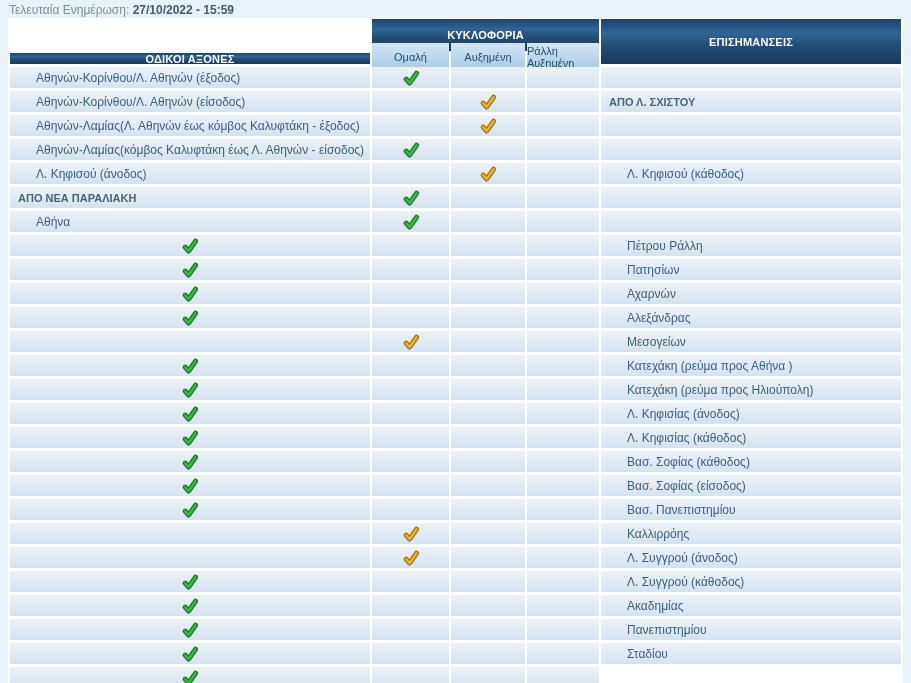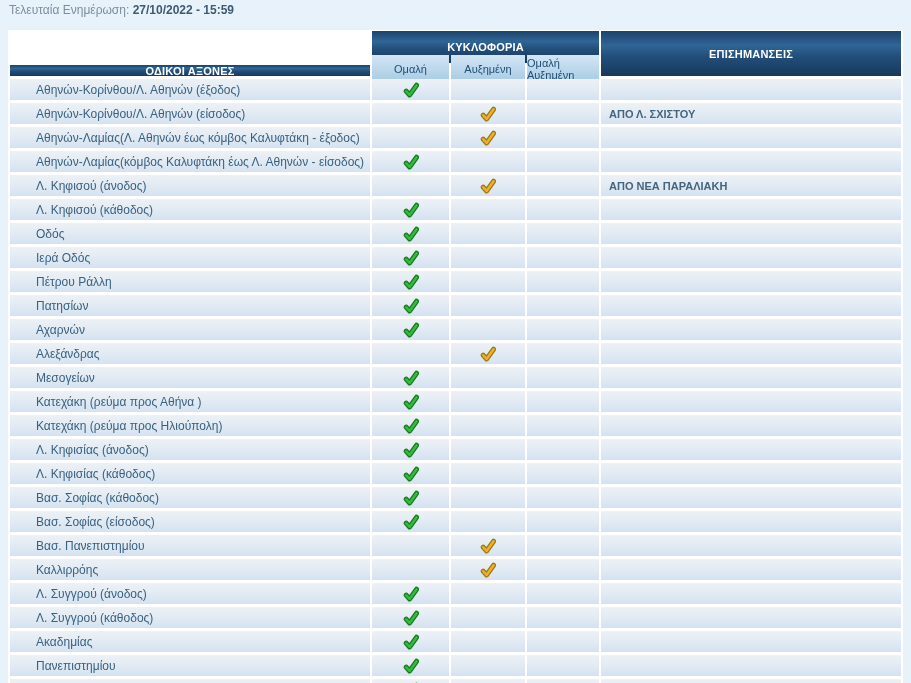--- a/index.html
+++ b/index.html
@@ -3,21 +3,21 @@
 <meta charset="utf-8">
 <style>
   html, body {
     margin: 0; padding: 0;
     width: 911px; height: 683px;
     overflow: hidden;
     background: #e8f2fb;
     font-family: "Liberation Sans", "DejaVu Sans", sans-serif;
   }
   .last-update {
-    padding: 3px 0 12px 9px;
+    padding: 3px 0 0 9px;
     font-size: 12px;
     color: #7b8da1;
     height: 15px;
     line-height: 14px;
   }
   .last-update b { color: #3f5a73; }
   .traffic-grid {
     margin: 0 8px;
     display: grid;
     grid-template-columns: 360px 77px 74px 72px 1fr;
@@ -83,21 +83,21 @@
   <span>Τελευταία Ενημέρωση:</span>
   <b>27/10/2022 - 15:59</b>
 </div>
 
 <div class="traffic-grid">
   <div class="hdr hdr-roads">ΟΔΙΚΟΙ ΑΞΟΝΕΣ</div>
   <div class="hdr hdr-traffic">ΚΥΚΛΟΦΟΡΙΑ</div>
   <div class="hdr hdr-notes">ΕΠΙΣΗΜΑΝΣΕΙΣ</div>
   <div class="subhdr">Ομαλή</div>
   <div class="subhdr">Αυξημένη</div>
-  <div class="subhdr">Ομαλή Αυξημένη</div>
+  <div class="subhdr">Ράλλη Αυξημένη</div>
 
 <div class="cell road">Αθηνών-Κορίνθου/Λ. Αθηνών (έξοδος)</div>
     <div class="cell traffic">
       <svg class="check-icon check-normal" width="16" height="16" viewBox="0 0 16 16">
     <path class="under" d="M3.2 9.2 L6.6 13 L13.6 3.2"></path>
     <path class="over" d="M3.2 9.2 L6.6 13 L13.6 3.2"></path>
   </svg>
     </div>
     <div class="cell traffic"></div>
     <div class="cell traffic"></div>
@@ -134,42 +134,41 @@
     <div class="cell note"></div>
     <div class="cell road">Λ. Κηφισού (άνοδος)</div>
     <div class="cell traffic"></div>
     <div class="cell traffic">
       <svg class="check-icon check-increased" width="16" height="16" viewBox="0 0 16 16">
     <path class="under" d="M3.2 9.2 L6.6 13 L13.6 3.2"></path>
     <path class="over" d="M3.2 9.2 L6.6 13 L13.6 3.2"></path>
   </svg>
     </div>
     <div class="cell traffic"></div>
+    <div class="cell road">Λ. Κηφισού (κάθοδος)</div>
     <div class="cell note">ΑΠΟ ΝΕΑ ΠΑΡΑΛΙΑΚΗ</div>
-    <div class="cell road">Λ. Κηφισού (κάθοδος)</div>
-    <div class="cell traffic">
-      <svg class="check-icon check-normal" width="16" height="16" viewBox="0 0 16 16">
-    <path class="under" d="M3.2 9.2 L6.6 13 L13.6 3.2"></path>
-    <path class="over" d="M3.2 9.2 L6.6 13 L13.6 3.2"></path>
-  </svg>
-    </div>
-    <div class="cell traffic"></div>
-    <div class="cell traffic"></div>
-    <div class="cell note"></div>
-    <div class="cell road">Οδός</div>
-    <div class="cell traffic">
-      <svg class="check-icon check-normal" width="16" height="16" viewBox="0 0 16 16">
-    <path class="under" d="M3.2 9.2 L6.6 13 L13.6 3.2"></path>
-    <path class="over" d="M3.2 9.2 L6.6 13 L13.6 3.2"></path>
-  </svg>
-    </div>
-    <div class="cell traffic"></div>
-    <div class="cell traffic"></div>
-    <div class="cell note"></div>
-    <div class="cell road">Ιερά Οδός</div>
+    <div class="cell traffic">
+      <svg class="check-icon check-normal" width="16" height="16" viewBox="0 0 16 16">
+    <path class="under" d="M3.2 9.2 L6.6 13 L13.6 3.2"></path>
+    <path class="over" d="M3.2 9.2 L6.6 13 L13.6 3.2"></path>
+  </svg>
+    </div>
+    <div class="cell traffic"></div>
+    <div class="cell traffic"></div>
+    <div class="cell note"></div>
+    <div class="cell road">Αθήνα</div>
+    <div class="cell traffic">
+      <svg class="check-icon check-normal" width="16" height="16" viewBox="0 0 16 16">
+    <path class="under" d="M3.2 9.2 L6.6 13 L13.6 3.2"></path>
+    <path class="over" d="M3.2 9.2 L6.6 13 L13.6 3.2"></path>
+  </svg>
+    </div>
+    <div class="cell traffic"></div>
+    <div class="cell traffic"></div>
+    <div class="cell note"></div>
     <div class="cell traffic">
       <svg class="check-icon check-normal" width="16" height="16" viewBox="0 0 16 16">
     <path class="under" d="M3.2 9.2 L6.6 13 L13.6 3.2"></path>
     <path class="over" d="M3.2 9.2 L6.6 13 L13.6 3.2"></path>
   </svg>
     </div>
     <div class="cell traffic"></div>
     <div class="cell traffic"></div>
     <div class="cell note"></div>
     <div class="cell road">Πέτρου Ράλλη</div>

